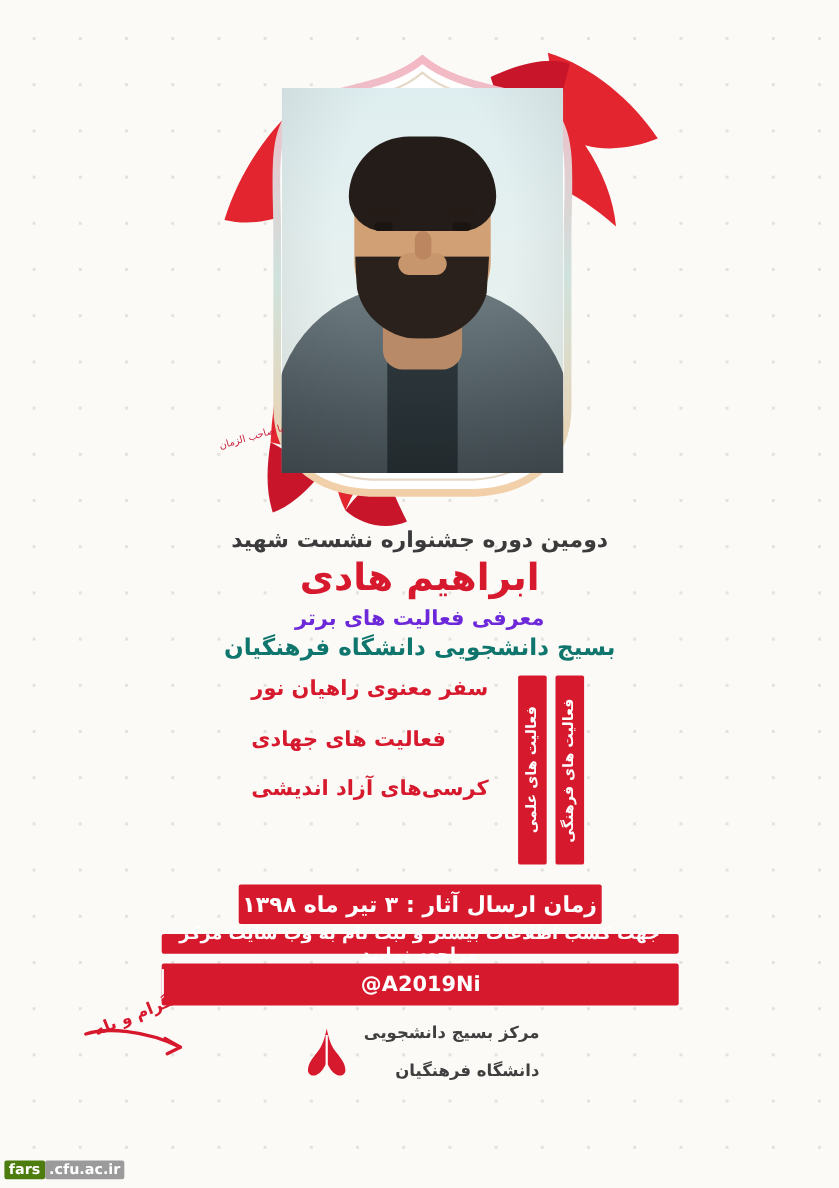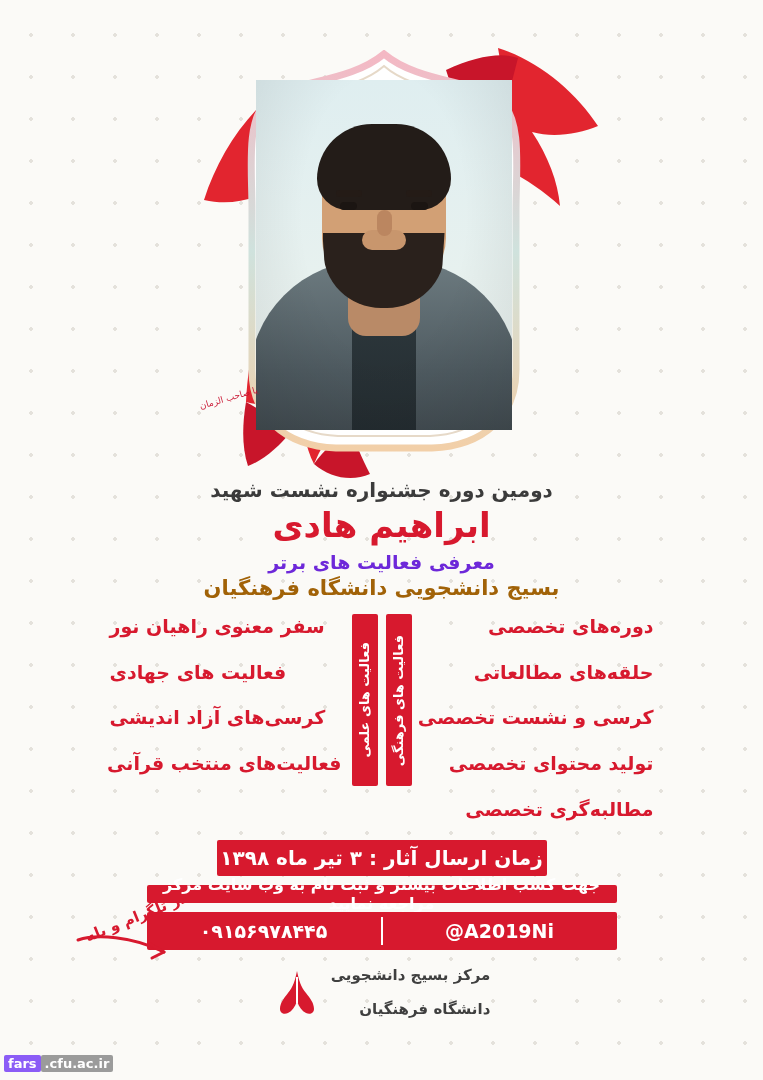--- a/index.html
+++ b/index.html
@@ -217,21 +217,21 @@
   }
   .sub1 {
     font-size: 19px;
     font-weight: bold;
     color: #6d28d9;
     margin-bottom: 3px;
   }
   .sub2 {
     font-size: 21px;
     font-weight: bold;
-    color: #a16207;
+    color: #0f766e;
     margin-bottom: 14px;
   }
 
   
   .cols {
     display: flex;
     justify-content: center;
     align-items: flex-start;
     gap: 0;
     margin-top: 6px;
@@ -387,21 +387,21 @@
     position: absolute;
     left: 0;
     bottom: 6px;
     padding: 2px 6px 2px 4px;
     font-size: 13px;
     font-weight: bold;
     direction: ltr;
     color: #ffffff;
   }
   .wm-fars {
-    background: #8b5cf6;
+    background: #4d7c0f;
     padding: 1px 4px;
     border-radius: 2px;
     display: inline-block;
     text-align: center;
   }
   .wm-rest {
     background: #9b9b9b;
     padding: 1px 4px;
     border-radius: 2px;
     display: inline-block;
@@ -469,52 +469,43 @@
     </div>
 
     <div class="texts">
       <div class="kicker">دومین دوره جشنواره نشست شهید</div>
       <div class="martyr-name">ابراهیم هادی</div>
       <div class="sub1">معرفی فعالیت های برتر</div>
       <div class="sub2">بسیج دانشجویی دانشگاه فرهنگیان</div>
     </div>
 
     <div class="cols">
-      <div class="col col-right">
-        <div class="item">دوره‌های تخصصی</div>
-        <div class="item">حلقه‌های مطالعاتی</div>
-        <div class="item">کرسی و نشست تخصصی</div>
-        <div class="item">تولید محتوای تخصصی</div>
-        <div class="item">مطالبه‌گری تخصصی</div>
-      </div>
 
       <div class="vbanners">
         <div class="vbanner">
           <span>فعالیت های فرهنگی</span>
         </div>
         <div class="vbanner">
           <span>فعالیت های علمی</span>
         </div>
       </div>
 
       <div class="col col-left">
         <div class="item">سفر معنوی راهیان نور</div>
         <div class="item">فعالیت های جهادی</div>
         <div class="item">کرسی‌های آزاد اندیشی</div>
-        <div class="item">فعالیت‌های منتخب قرآنی</div>
       </div>
     </div>
 
     <div class="bars">
       <div class="bar bar-date">زمان ارسال آثار : ۳ تیر ماه ۱۳۹۸</div>
       <div class="bar bar-info">جهت کسب اطلاعات بیشتر و ثبت نام به وب سایت مرکز مراجعه نمایید</div>
       <div class="contact-row">
         <div class="contact-cell">@A2019Ni</div>
         <div class="contact-div"></div>
-        <div class="contact-cell">۰۹۱۵۶۹۷۸۴۴۵</div>
       </div>
     </div>
 
     <div class="footer">
       <div class="footer-text">
         <div class="footer-line1">مرکز بسیج دانشجویی</div>
         <div class="footer-line2">دانشگاه فرهنگیان</div>
       </div>
       <svg class="footer-logo" viewBox="0 0 48 50">
         <path d="M24,4 C26,14 28,20 33,26 C37,31 41,36 41,42 C41,46 37,48 33,46

